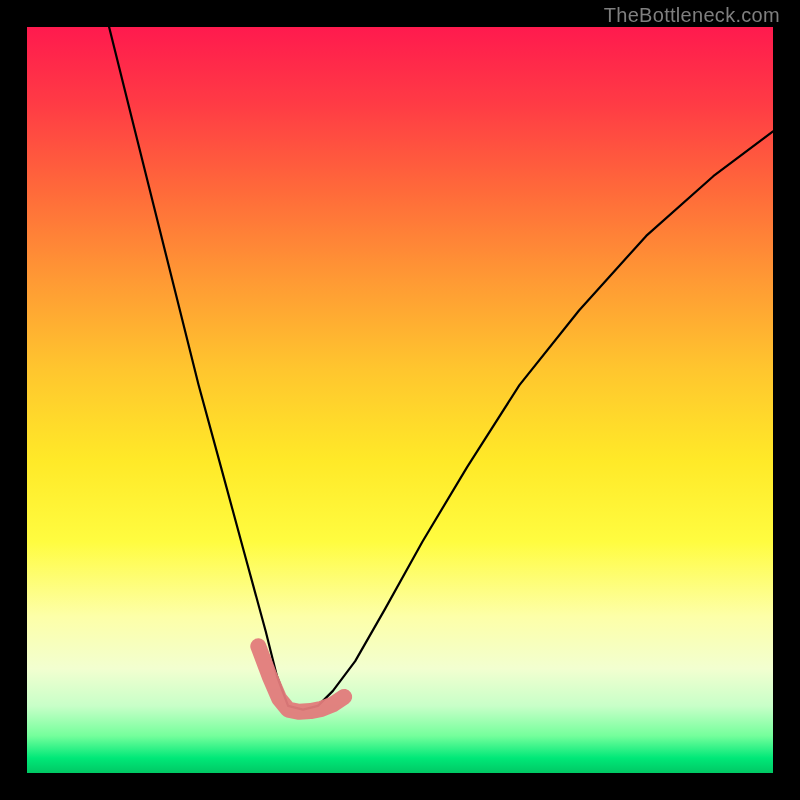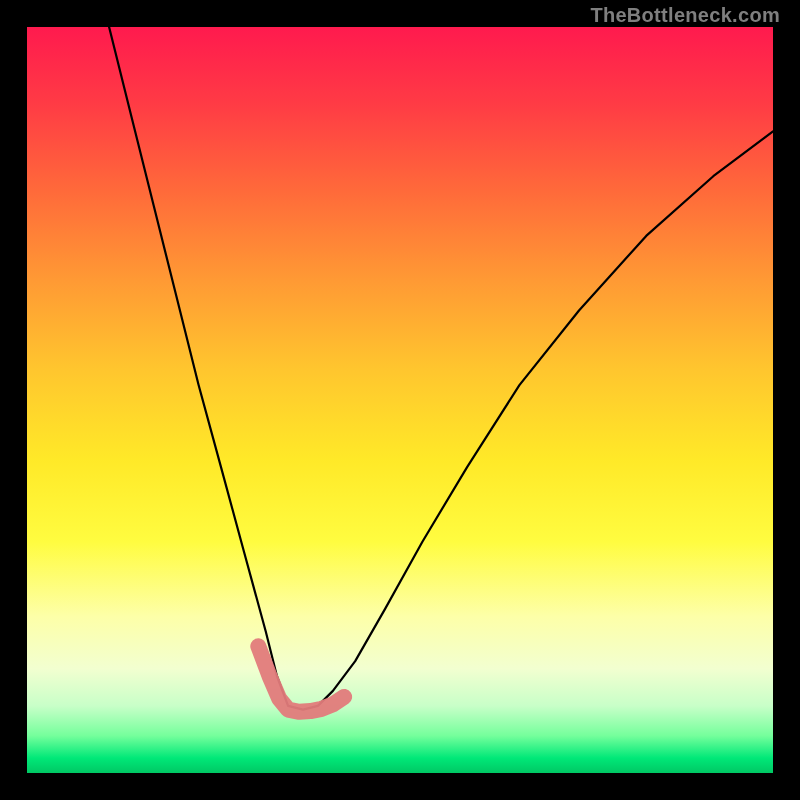--- a/index.html
+++ b/index.html
@@ -48,21 +48,21 @@
     top: 0;
     width: 100%;
     height: 100%;
   }
   .watermark {
     position: absolute;
     right: 20px;
     top: 4px;
     color: #7f7f7f;
     font-size: 20px;
-    font-weight: 700;
+    font-weight: 400;
     letter-spacing: 0.3px;
   }
 </style>
 </head>
 <body>
 
 <div class="plot-frame">
   <div class="gradient-bg"></div>
   <svg class="curve-svg" viewBox="0 0 746 746" preserveAspectRatio="none">
     <path id="curve-path" fill="none" stroke="#000" stroke-width="2.2" stroke-linecap="round" stroke-linejoin="round" d="M82.1 0.0 L104.4 89.5 L126.8 179.0 L149.2 268.6 L171.6 358.1 L194.0 440.1 L216.3 522.2 L238.7 604.3 L249.9 649.0 L261.1 678.9 L276.0 682.6 L290.9 678.9 L305.9 663.9 L328.2 634.1 L358.1 581.9 L395.4 514.7 L440.1 440.1 L492.4 358.1 L552.0 283.5 L619.2 208.9 L686.3 149.2 L746.0 104.4 "></path>

